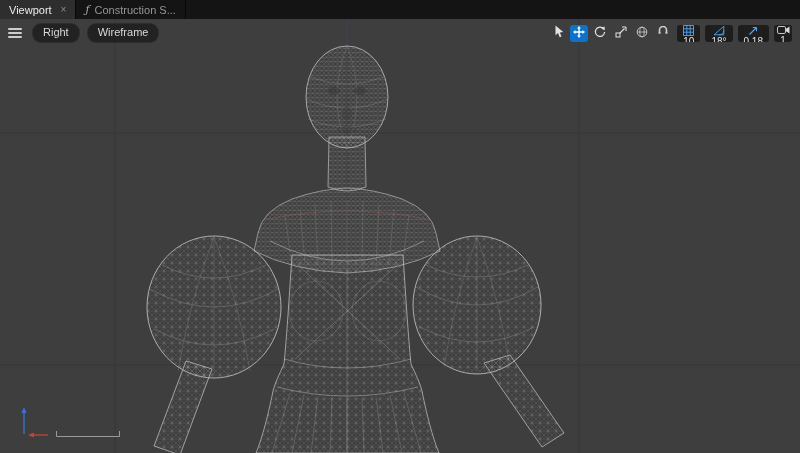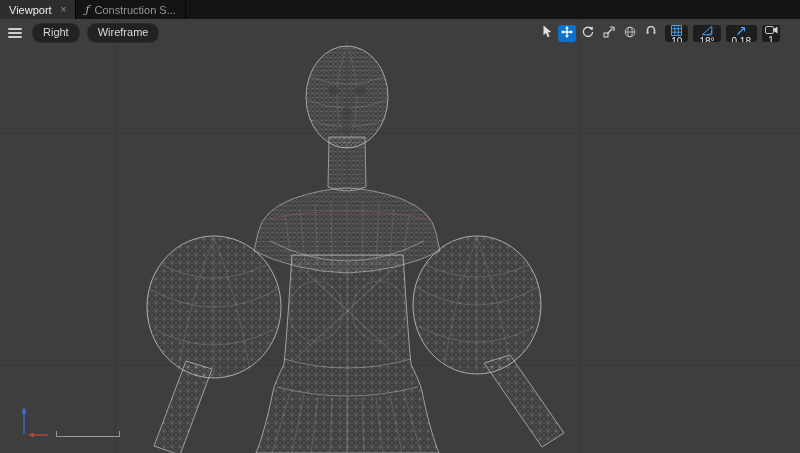--- a/index.html
+++ b/index.html
@@ -14,21 +14,21 @@
   .tab.active { background:#2e2e2e; color:#ececec; }
   .tab .close { font-size:10px; color:#8d8d8d; margin-left:4px; line-height:1; }
   .tab .fx { font-family:"DejaVu Serif", serif; font-style:italic; font-size:11px; color:#a8a8a8; }
   .tab .ticon { display:flex; align-items:center; }
 
   
   .viewport { position:relative; width:800px; height:434px; background:#3e3e3e; overflow:hidden; }
   .scene { position:absolute; inset:0; }
 
   
-  .vp-toolbar { position:absolute; top:4px; left:0; right:12px; height:20px;
+  .vp-toolbar { position:absolute; top:4px; left:0; right:0; height:20px;
                 display:flex; align-items:center; padding:0 8px; z-index:5; }
   .burger { width:14px; height:10px; display:flex; flex-direction:column;
             justify-content:space-between; margin-right:10px; cursor:pointer; }
   .burger i { display:block; height:1.6px; background:#cdcdcd; border-radius:1px; }
   .pillbtn { background:rgba(18,18,18,0.62); border:1px solid rgba(255,255,255,0.05);
              border-radius:9px; padding:2px 10px; font-size:11px; color:#d8d8d8;
              margin-right:7px; cursor:pointer; line-height:1.2; }
   .rgroup { margin-left:auto; display:flex; align-items:center; gap:3px; }
   .iconbtn { width:18px; height:17px; border-radius:3px; display:flex;
              align-items:center; justify-content:center; cursor:pointer; }

